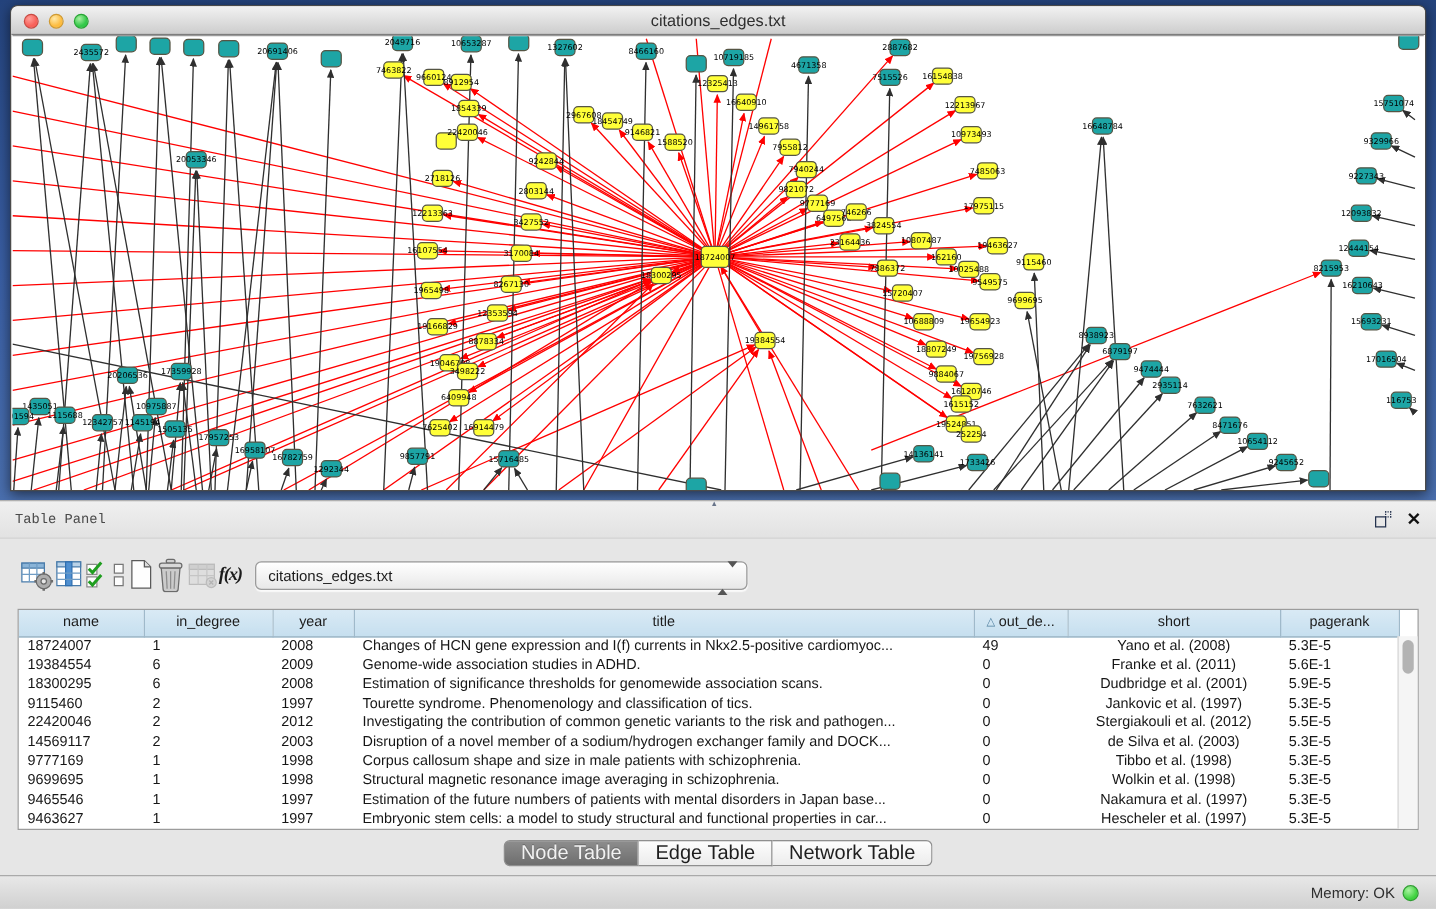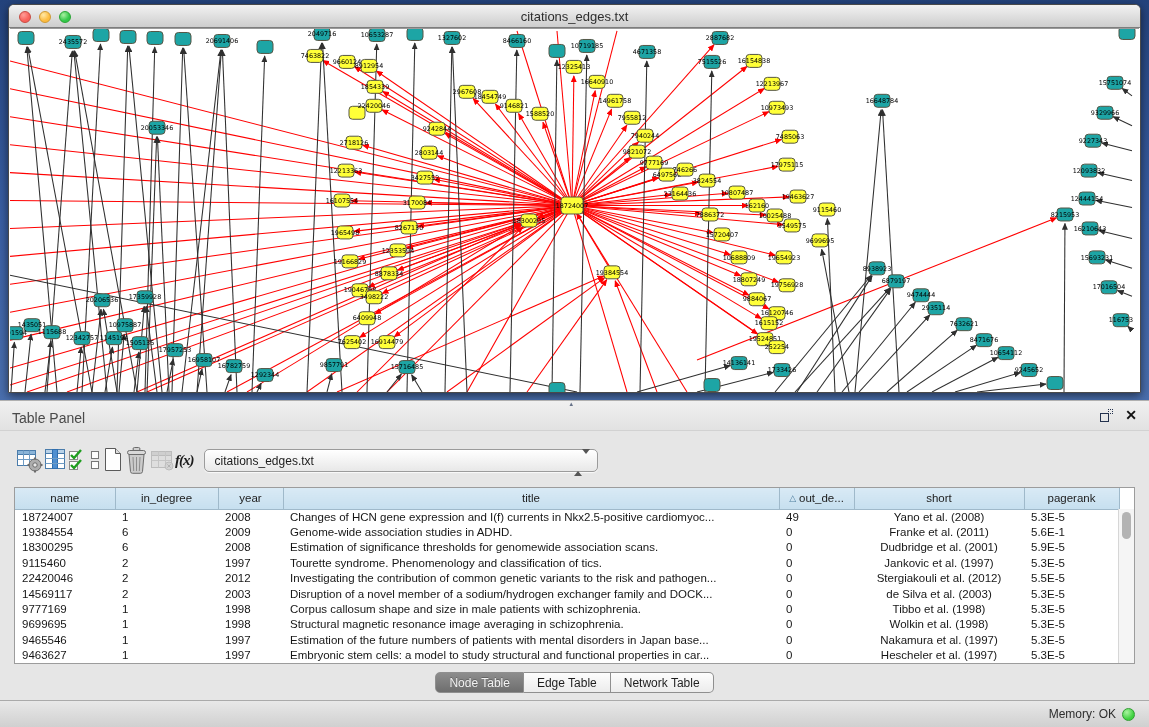--- a/index.html
+++ b/index.html
@@ -25,21 +25,21 @@
   .canvas { position:absolute; left:1px; right:1px; top:23px; bottom:0;
     background:#fff; border-top:1px solid #9a9a9a; }
   .canvas svg { position:absolute; left:0; top:0; width:100%; height:100%; }
 
   
   .panel { position:absolute; left:0; top:400px; width:1149px; height:327px;
     background:#e6e6e6; }
   .panel-header { position:relative; height:31px;
     background:linear-gradient(180deg,#f0f0f0,#e2e2e2);
     border-top:1px solid #b0b0b0; border-bottom:1px solid #d2d2d2; }
-  .panel-title { position:absolute; left:12px; top:9px; font-size:14px; color:#4a4a4a; }
+  .panel-title { position:absolute; left:12px; top:9px; font-size:11px; color:#4a4a4a;font-family:Liberation Mono, monospace; }
   .panel-grip { position:absolute; left:50%; top:-1px; margin-left:-5px;
     font-size:7px; color:#6a7methods; color:#68748a; line-height:7px; }
   .panel-btns { position:absolute; right:12px; top:7px; display:flex; gap:12px; align-items:center; }
   .float-ic { width:13px; height:13px; position:relative; }
   .float-ic .f1 { position:absolute; left:0; bottom:0; width:9px; height:9px; border:1.5px solid #24324e; }
   .float-ic .f2 { position:absolute; right:0; top:0; width:5px; height:5px; border:1.5px dotted #24324e; }
   .close-x { font-size:14px; font-weight:bold; color:#111; line-height:14px; }
 
   .toolbar { position:absolute; left:16px; top:42px; height:36px;
     display:flex; align-items:center; }
@@ -72,21 +72,21 @@
   table.grid td.center { text-align:center; padding:0; }
   .sort-tri { display:inline-block; font-size:9px; color:#4f7f9f; margin-right:3px;
     transform:translateY(-1px); }
   .vscroll { position:absolute; right:0; top:21px; bottom:0; width:16px;
     background:#f5f5f5; border-left:1px solid #d6d6d6; }
   .vthumb { position:absolute; left:3px; top:3px; width:9px; height:27px;
     border-radius:5px; background:#b3b3b3; }
 
   .tabbar { position:absolute; left:0; top:272px; width:100%; display:flex;
     justify-content:center; }
-  .tab { height:21px; padding:0 13px; font-size:12px; line-height:20px;
+  .tab { height:21px; padding:0 13px; font-size:16px; line-height:20px;
     border:1px solid #8f8f8f; border-left:none;
     background:linear-gradient(180deg,#fdfdfd,#ececec); color:#1e1e1e; }
   .tab:first-child { border-left:1px solid #8f8f8f; border-radius:5px 0 0 5px; }
   .tab:last-child { border-radius:0 5px 5px 0; }
   .tab.active { background:linear-gradient(180deg,#8d8d8d,#6e6e6e); color:#f2f2f2;
     text-shadow:0 -1px 0 rgba(0,0,0,.25); }
 
   .statusbar { position:absolute; left:0; top:300px; width:100%; height:27px;
     background:linear-gradient(180deg,#e8e8e8,#d0d0d0); border-top:1px solid #aaa; }
   .mem { position:absolute; right:14px; top:6px; display:flex; align-items:center; gap:6px; }

